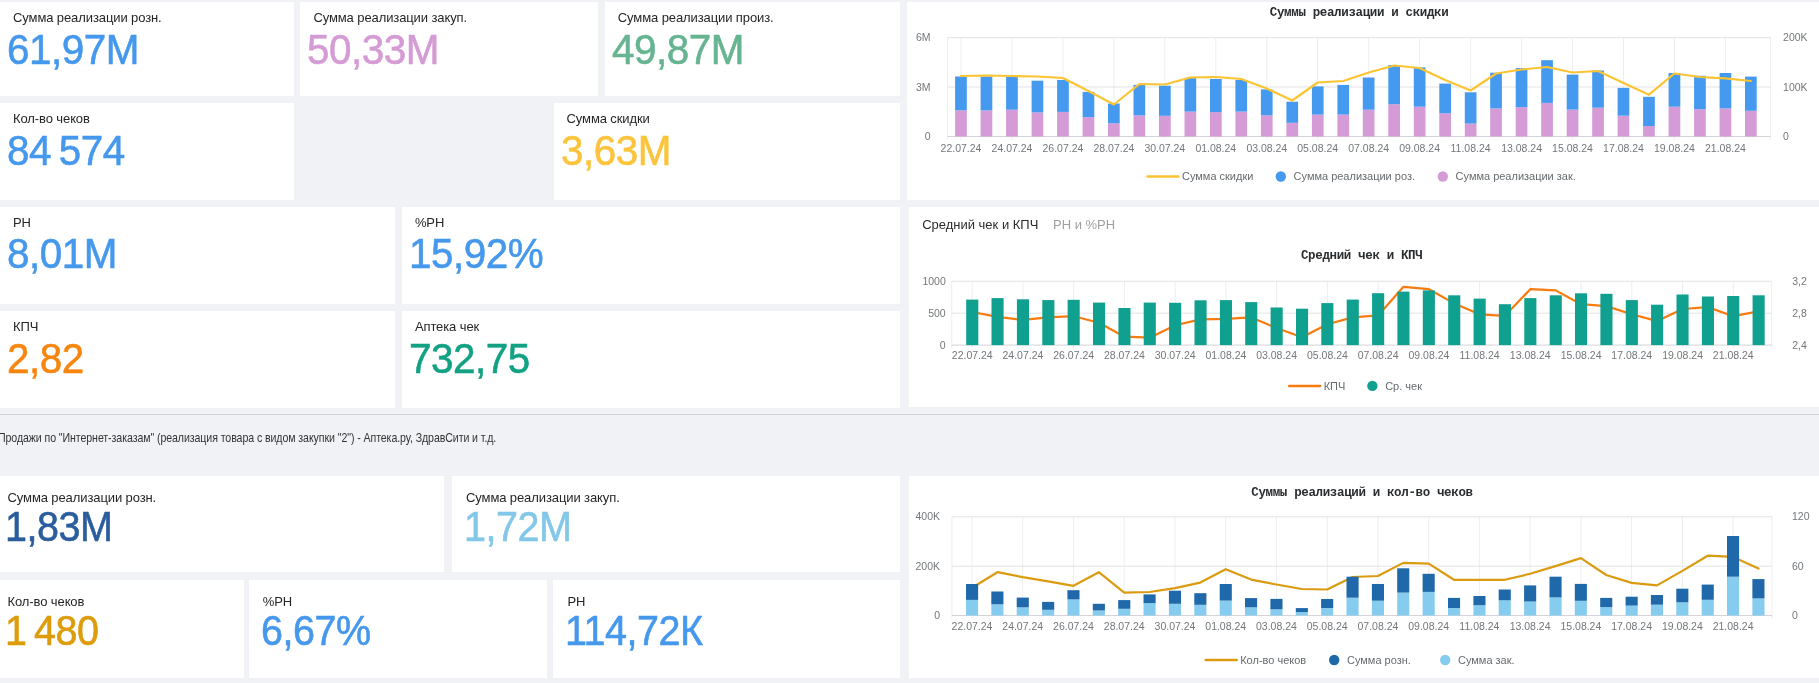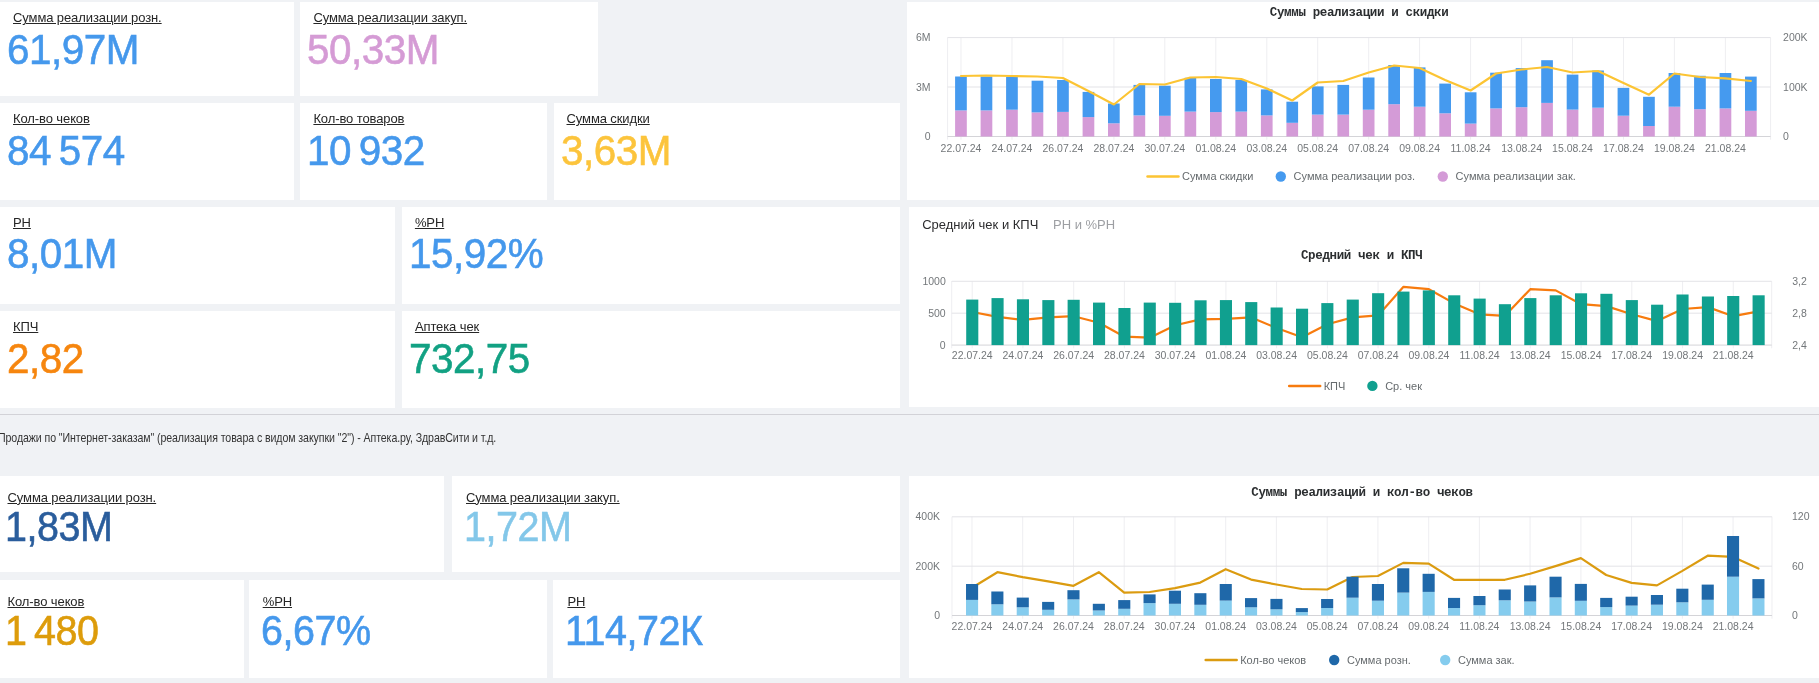--- a/index.html
+++ b/index.html
@@ -1,39 +1,39 @@
 <!DOCTYPE html>
 <html><head><meta charset="utf-8">
 <style>
 * { margin:0; padding:0; box-sizing:border-box; }
 html,body { width:1819px; height:683px; overflow:hidden; background:#f0f2f5; font-family:"Liberation Sans", sans-serif; }
 #page { position:relative; width:1819px; height:683px; }
 .card { position:absolute; background:#ffffff; }
-.klabel { position:absolute; font-size:13px; color:#262626; letter-spacing:-0.1px;text-decoration:underline; }
+.klabel { position:absolute; font-size:13px; color:#262626; letter-spacing:-0.1px; }
 .kval { position:absolute; font-weight:400; line-height:1; letter-spacing:-0.5px; transform:scaleX(0.94); transform-origin:0 0; -webkit-text-stroke:0.6px currentColor; white-space:nowrap; }
 .divline { position:absolute; left:0; top:413.5px; width:1819px; height:1.5px; background:#d2d2d7; }
 .secttext { position:absolute; left:-2px; top:430px; font-size:13px; color:#333; letter-spacing:-0.1px; transform:scaleX(0.815); transform-origin:0 0; white-space:nowrap; }
 </style></head>
 <body>
 <div id="page">
 <div class="card" style="left:0px;top:2px;width:293.7px;height:94.3px">
       <div class="klabel" style="left:13px;top:8.4px">Сумма реализации розн.</div>
       <div class="kval" style="left:7px;top:25.9px;font-size:43px;color:#4598EC">61,97М</div>
     </div>
     <div class="card" style="left:300.4px;top:2px;width:297.6px;height:94.3px">
       <div class="klabel" style="left:13px;top:8.4px">Сумма реализации закуп.</div>
       <div class="kval" style="left:7px;top:25.9px;font-size:43px;color:#D59BD5">50,33М</div>
     </div>
+    <div class="card" style="left:604.8px;top:2px;width:295.2px;height:94.3px">
+      <div class="klabel" style="left:13px;top:8.4px">Сумма реализации произ.</div>
+      <div class="kval" style="left:7px;top:25.9px;font-size:43px;color:#66B491">49,87М</div>
+    </div>
     <div class="card" style="left:0px;top:102.8px;width:294.3px;height:97px">
       <div class="klabel" style="left:13px;top:8.4px">Кол-во чеков</div>
       <div class="kval" style="left:7px;top:25.9px;font-size:43px;color:#4598EC">84 574</div>
-    </div>
-    <div class="card" style="left:300.4px;top:102.8px;width:246.2px;height:97px">
-      <div class="klabel" style="left:13px;top:8.4px">Кол-во товаров</div>
-      <div class="kval" style="left:7px;top:25.9px;font-size:43px;color:#4598EC">10 932</div>
     </div>
     <div class="card" style="left:553.5px;top:102.8px;width:346.5px;height:97px">
       <div class="klabel" style="left:13px;top:8.4px">Сумма скидки</div>
       <div class="kval" style="left:7px;top:25.9px;font-size:43px;color:#FCC43C">3,63М</div>
     </div>
     <div class="card" style="left:0px;top:206.6px;width:395.3px;height:97.3px">
       <div class="klabel" style="left:13px;top:8.4px">РН</div>
       <div class="kval" style="left:7px;top:25.9px;font-size:43px;color:#4598EC">8,01М</div>
     </div>
     <div class="card" style="left:401.9px;top:206.6px;width:498.1px;height:97.3px">

